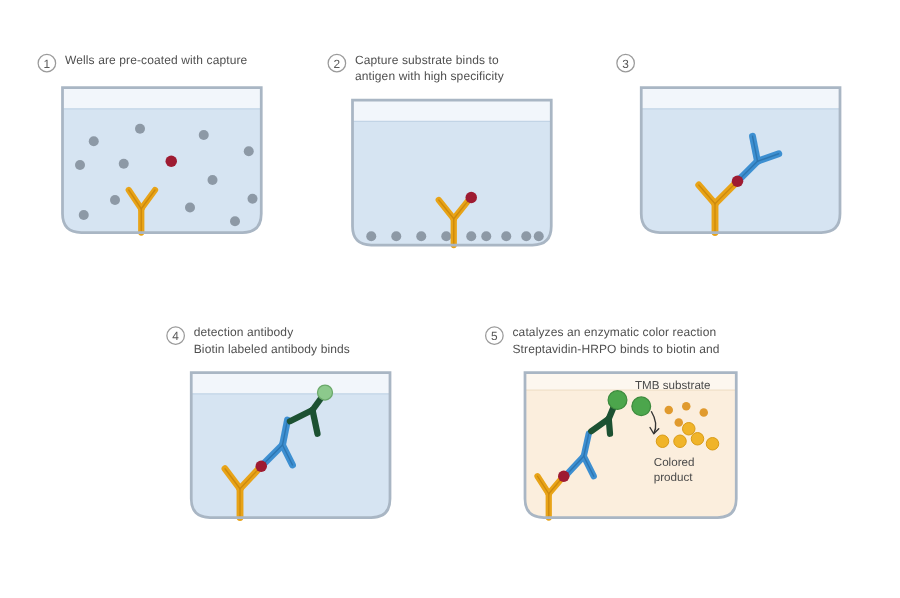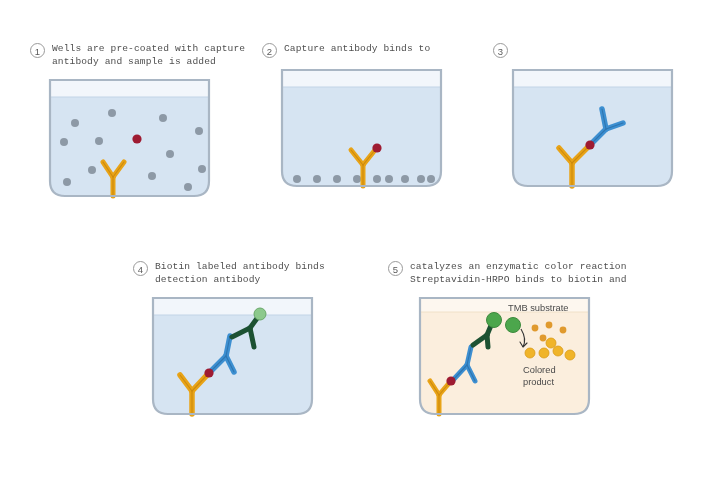--- a/index.html
+++ b/index.html
@@ -51,21 +51,20 @@
 
   .step-caption {
     font-size: 9.6px;
     line-height: 13.2px;
     color: #4f4f4f;
     letter-spacing: 0.01em;
   }
   .step-caption .cap-line {
     display: block;
     white-space: nowrap;
-    font-family: Liberation Mono, monospace;
   }
 
   .well-wrap {
     position: relative;
     margin-top: 9px;
   }
 
   svg { display: block; overflow: visible; }
 
   
@@ -78,21 +77,20 @@
 </head>
 <body>
 
 <div id="diagram-root">
 
   <div class="step" style="left:30px; top:42px;">
     <div class="step-header">
       <div class="step-badge">1</div>
       <div class="step-caption">
         <span class="cap-line">Wells are pre-coated with capture</span>
-        <span class="cap-line">antibody and sample is added</span>
       </div>
     </div>
     <div class="well-wrap" style="margin-left:17px;">
       <svg width="165" height="125" viewBox="0 0 165 125">
         <defs>
           <clipPath id="clipW1">
             <path d="M3,3 L162,3 L162,104 Q162,119 147,119 L18,119 Q3,119 3,104 Z"></path>
           </clipPath>
         </defs>
 
@@ -133,21 +131,22 @@
 
         <path d="M3,3 L162,3 L162,104 Q162,119 147,119 L18,119 Q3,119 3,104 Z" fill="none" stroke="#a9b6c4" stroke-width="2.2"></path>
       </svg>
     </div>
   </div>
 
   <div class="step" style="left:262px; top:42px;">
     <div class="step-header">
       <div class="step-badge">2</div>
       <div class="step-caption">
-        <span class="cap-line">Capture antibody binds to</span>
+        <span class="cap-line">Capture substrate binds to</span>
+        <span class="cap-line">antigen with high specificity</span>
       </div>
     </div>
     <div class="well-wrap" style="margin-left:17px;">
       <svg width="165" height="125" viewBox="0 0 165 125">
         <defs>
           <clipPath id="clipW2">
             <path d="M3,3 L162,3 L162,104 Q162,119 147,119 L18,119 Q3,119 3,104 Z"></path>
           </clipPath>
         </defs>
         <path d="M3,3 L162,3 L162,104 Q162,119 147,119 L18,119 Q3,119 3,104 Z" fill="#f2f6fb"></path>
@@ -228,22 +227,22 @@
         <circle cx="80" cy="78" r="4.6" fill="#9e1b32"></circle>
         <path d="M3,3 L162,3 L162,104 Q162,119 147,119 L18,119 Q3,119 3,104 Z" fill="none" stroke="#a9b6c4" stroke-width="2.2"></path>
       </svg>
     </div>
   </div>
 
   <div class="step" style="left:133px; top:260px;">
     <div class="step-header">
       <div class="step-badge">4</div>
       <div class="step-caption">
+        <span class="cap-line">detection antibody</span>
         <span class="cap-line">Biotin labeled antibody binds</span>
-        <span class="cap-line">detection antibody</span>
       </div>
     </div>
     <div class="well-wrap" style="margin-left:17px;">
       <svg width="165" height="125" viewBox="0 0 165 125">
         <defs>
           <clipPath id="clipW4">
             <path d="M3,3 L162,3 L162,104 Q162,119 147,119 L18,119 Q3,119 3,104 Z"></path>
           </clipPath>
         </defs>
         <path d="M3,3 L162,3 L162,104 Q162,119 147,119 L18,119 Q3,119 3,104 Z" fill="#f2f6fb"></path>

